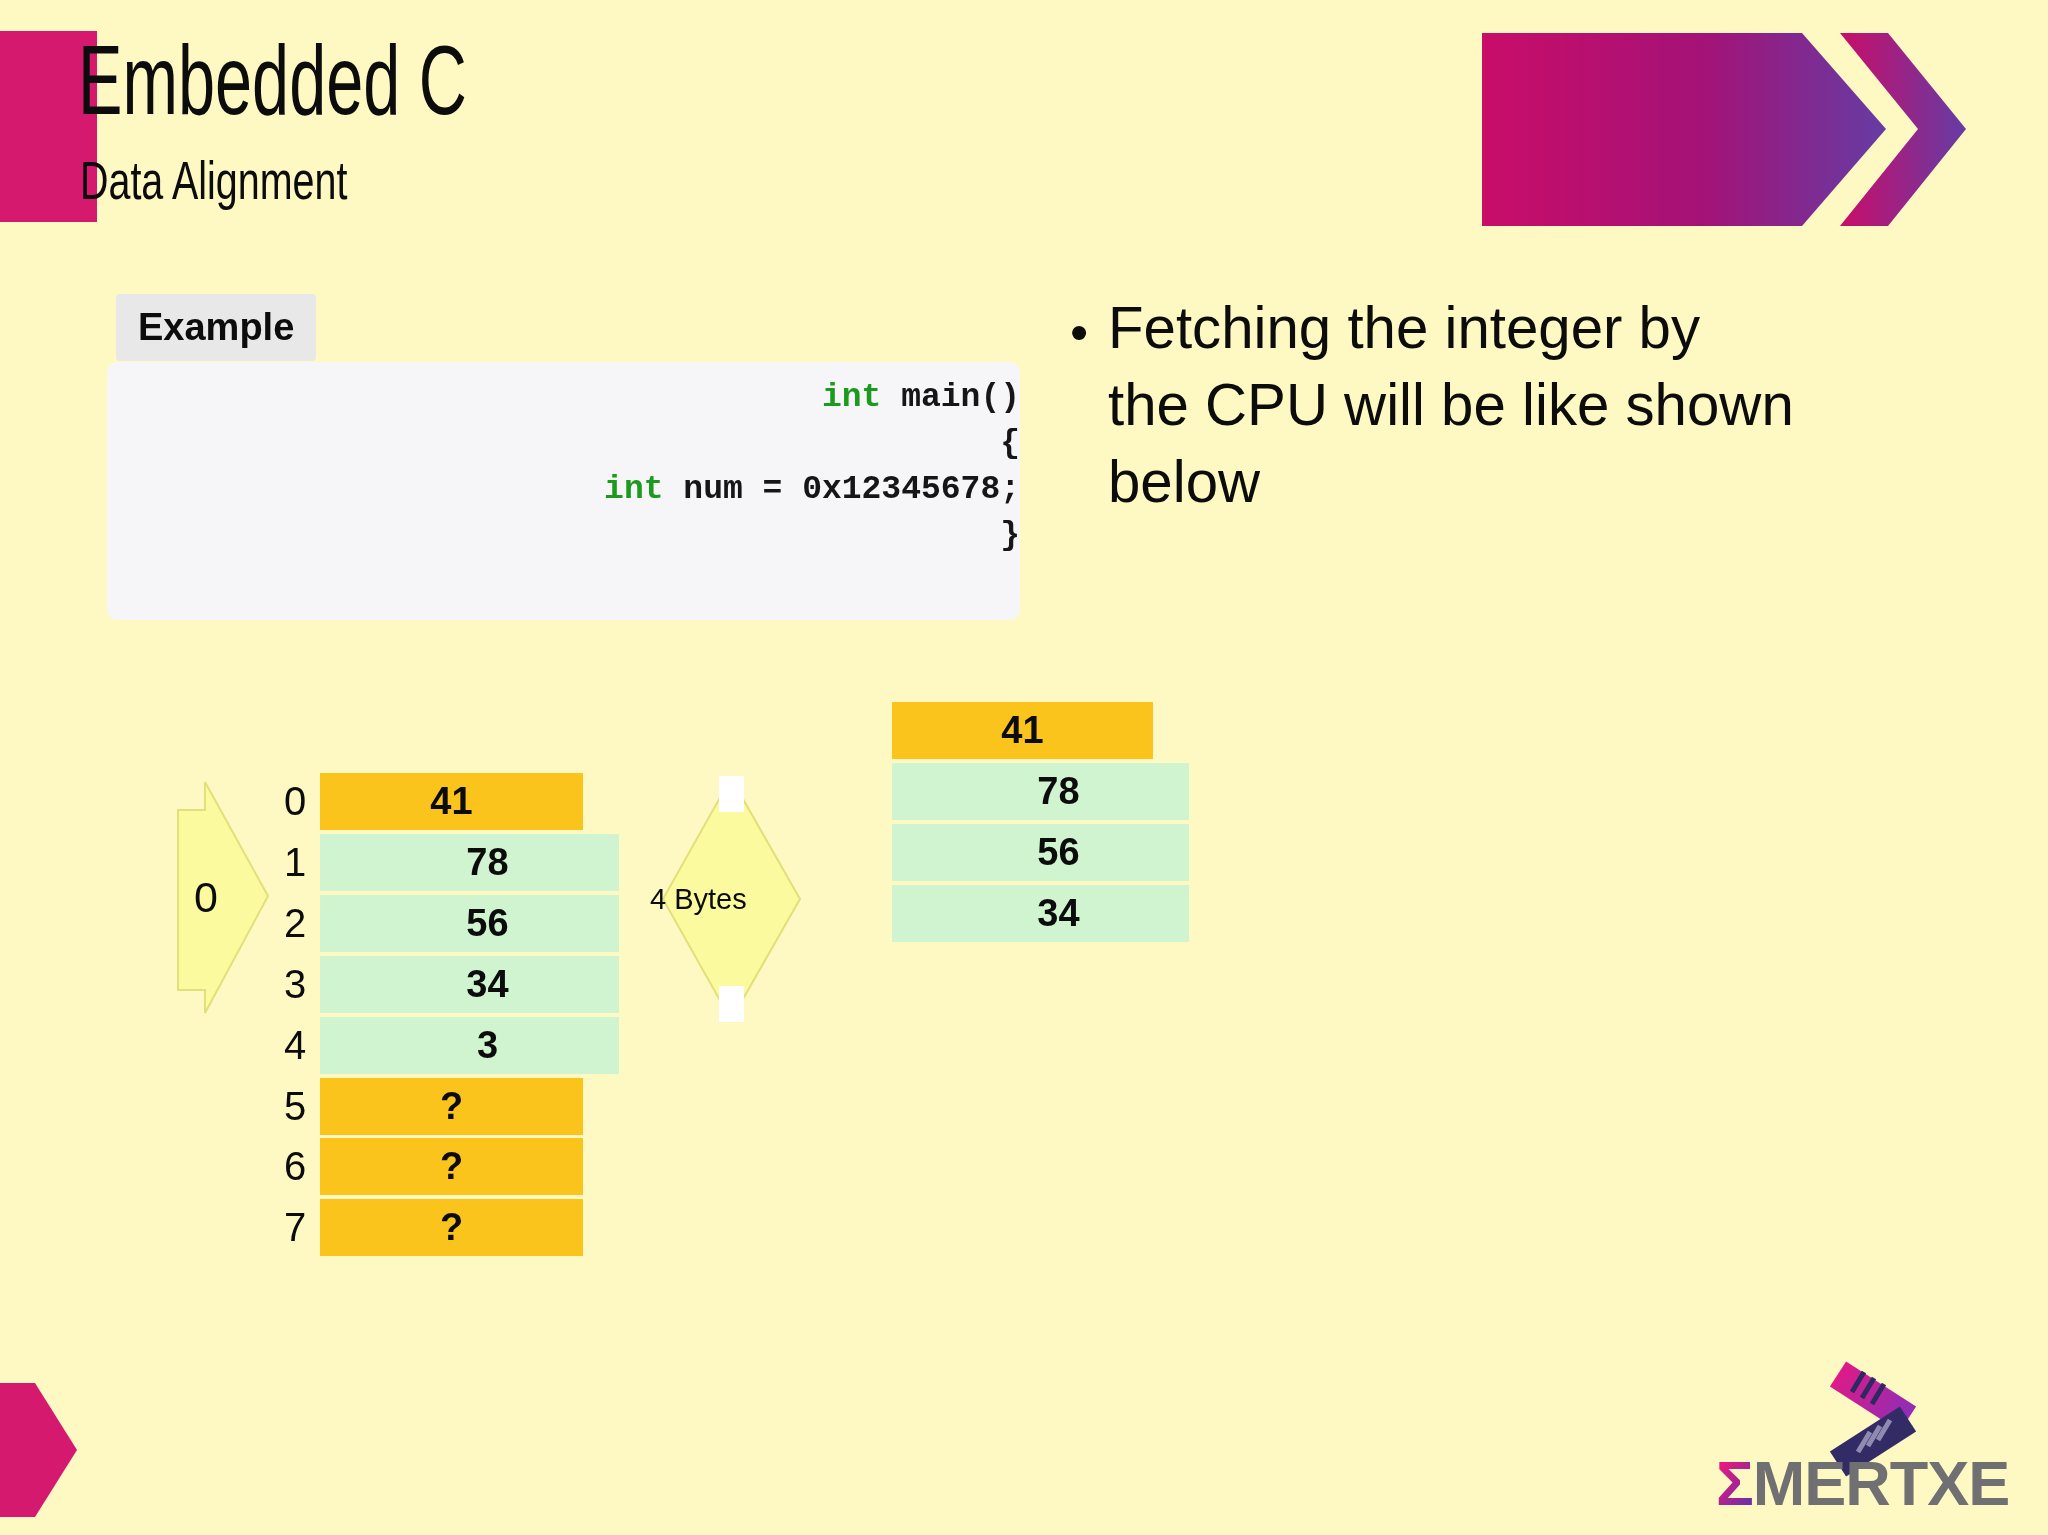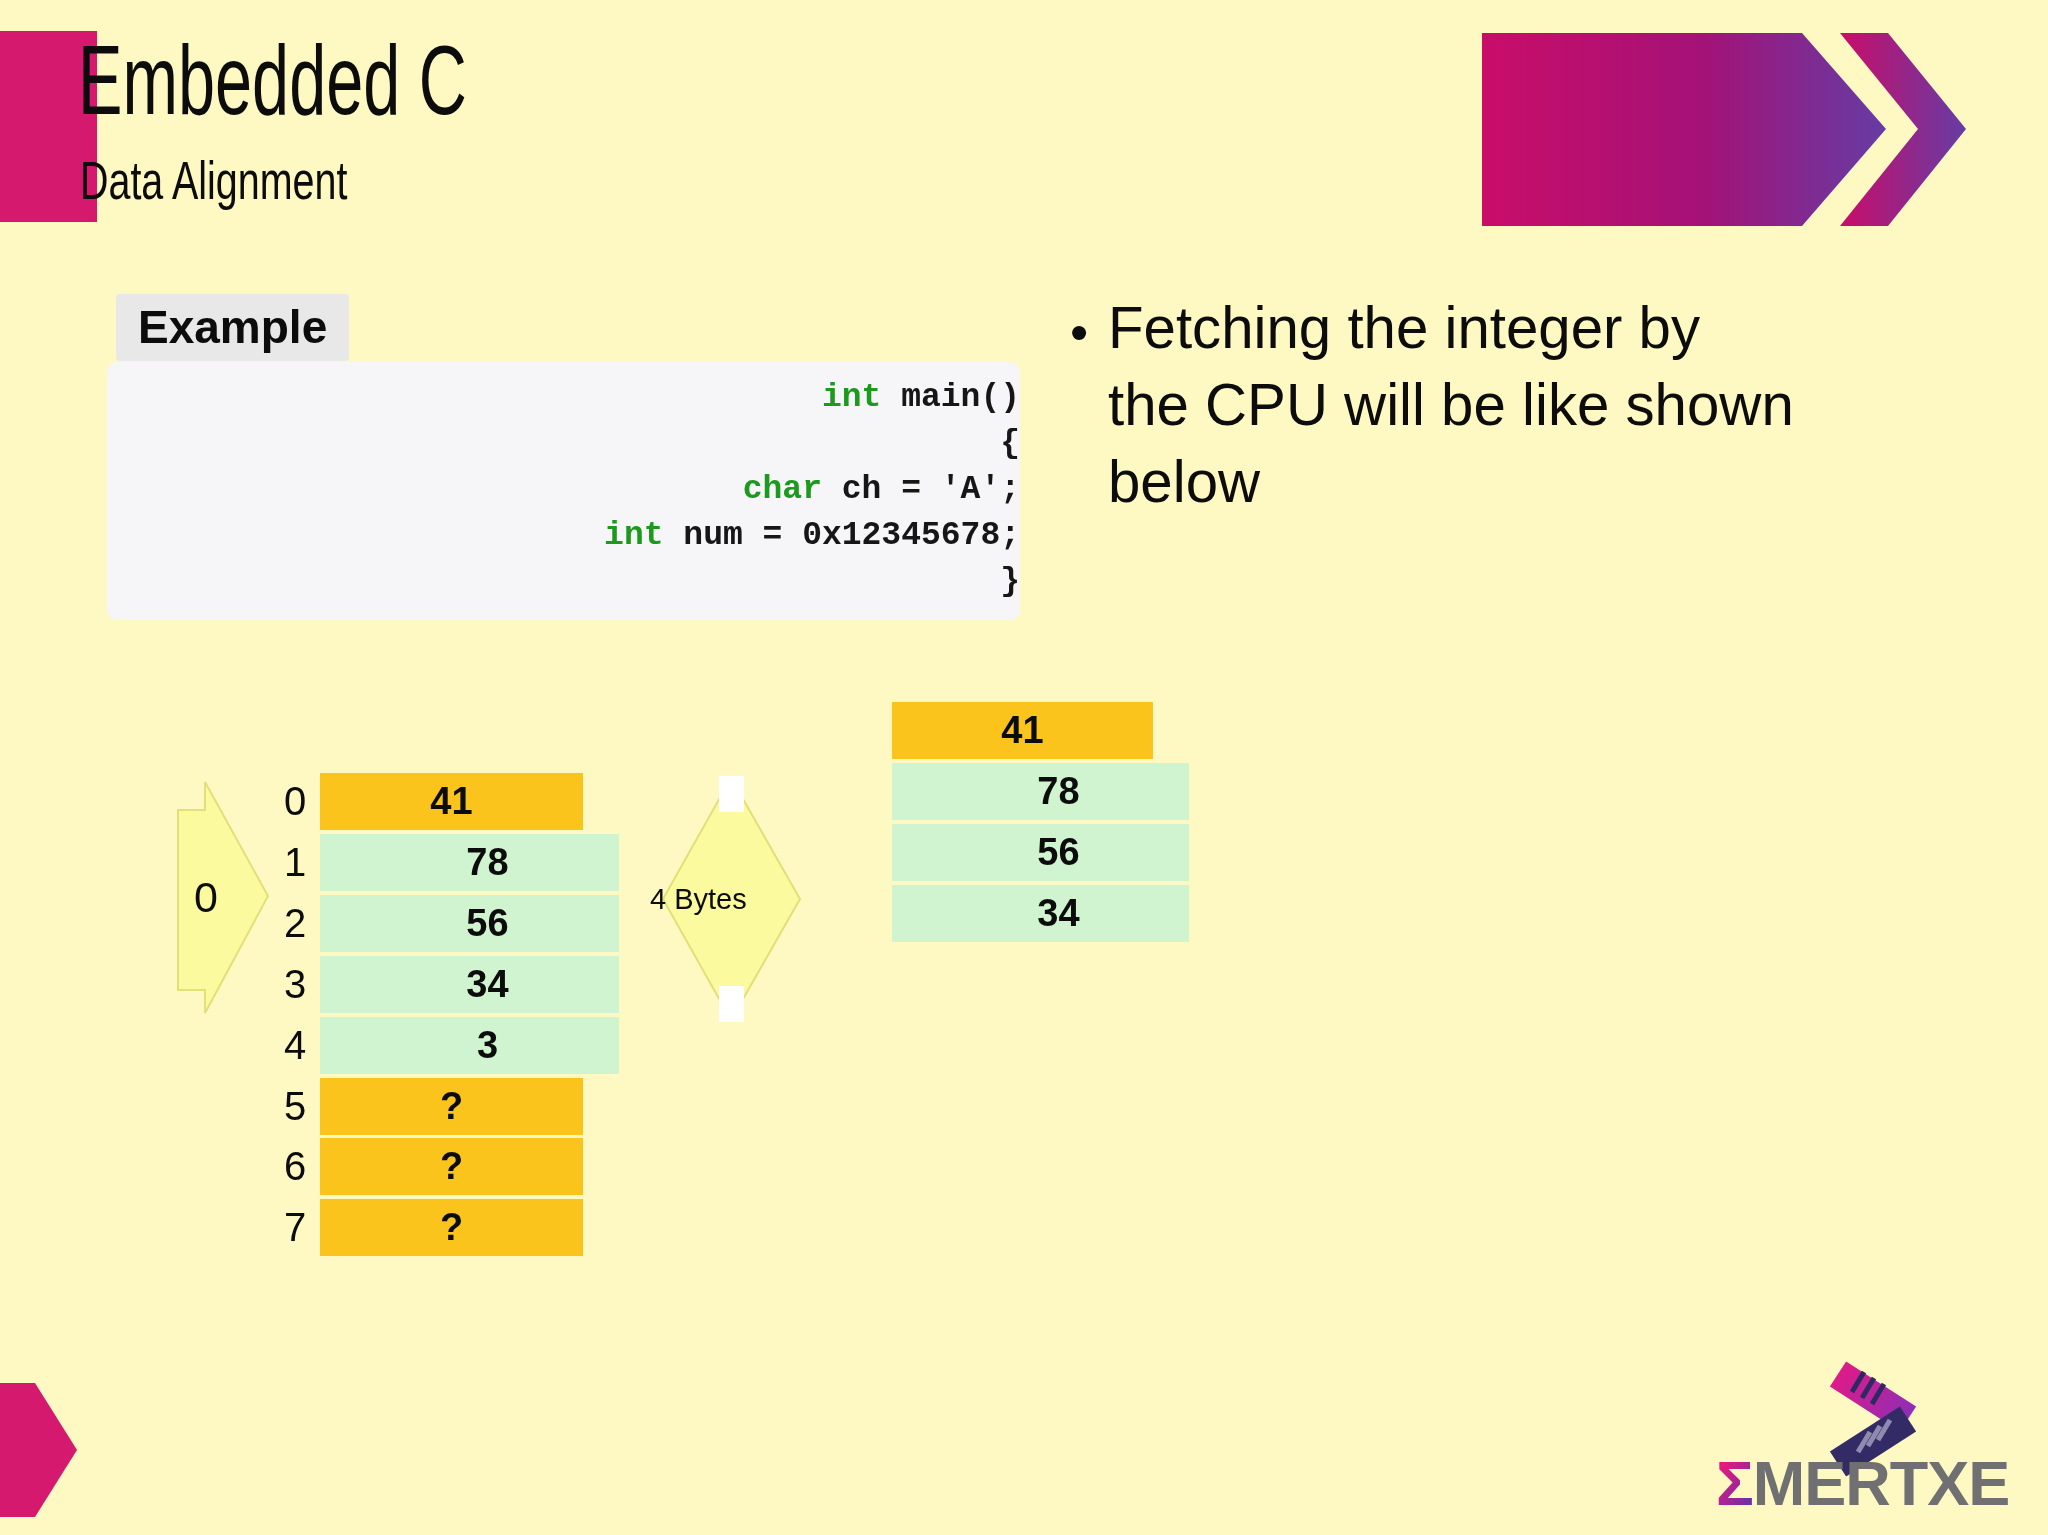--- a/index.html
+++ b/index.html
@@ -16,21 +16,21 @@
     transform:scaleX(.68);transform-origin:left top;white-space:nowrap;
   }
   .page-subtitle{
     left:80px;top:150px;font-size:54px;line-height:60px;font-weight:400;
     transform:scaleX(.73);transform-origin:left top;white-space:nowrap;
   }
 
   
   .example-label{
     left:116px;top:294px;height:67px;padding:0 22px;background:#e9e8e9;
-    font-size:46px;font-weight:700;line-height:67px;border-radius:4px;
+    font-size:38px;font-weight:700;line-height:67px;border-radius:4px;
   }
   .code-block{
     left:107px;top:362px;width:913px;height:258px;background:#f6f5f8;
     border-radius:10px;padding:13px 0 0 14px;box-sizing:border-box;
   }
   .code-line{
     font-family:"Liberation Mono","DejaVu Sans Mono",monospace;
     font-size:33px;font-weight:700;line-height:46px;white-space:pre;color:#161616;text-align:right;
   }
   .code-line .kw{color:var(--code_keyword_green);}
@@ -126,21 +126,20 @@
   </svg>
 
   <div class="abs accent-rect"></div>
   <div class="abs page-title">Embedded C</div>
   <div class="abs page-subtitle">Data Alignment</div>
 
   <div class="abs example-label">Example</div>
   <div class="abs code-block">
     <div class="code-line"><span></span><span class="kw">int</span><span> main()</span></div>
     <div class="code-line"><span></span><span class="kw"></span><span>{</span></div>
-    <div class="code-line"><span>    </span><span class="kw">char</span><span> ch = 'A';</span></div>
     <div class="code-line"><span>    </span><span class="kw">int</span><span> num = 0x12345678;</span></div>
     <div class="code-line"><span></span><span class="kw"></span><span>}</span></div>
   </div>
 
   <div class="abs bullet-marker">•</div>
   <div class="abs bullet-text">Fetching the integer by
 the CPU will be like shown
 below</div>
 
   <div class="abs pointer-label">0</div>

